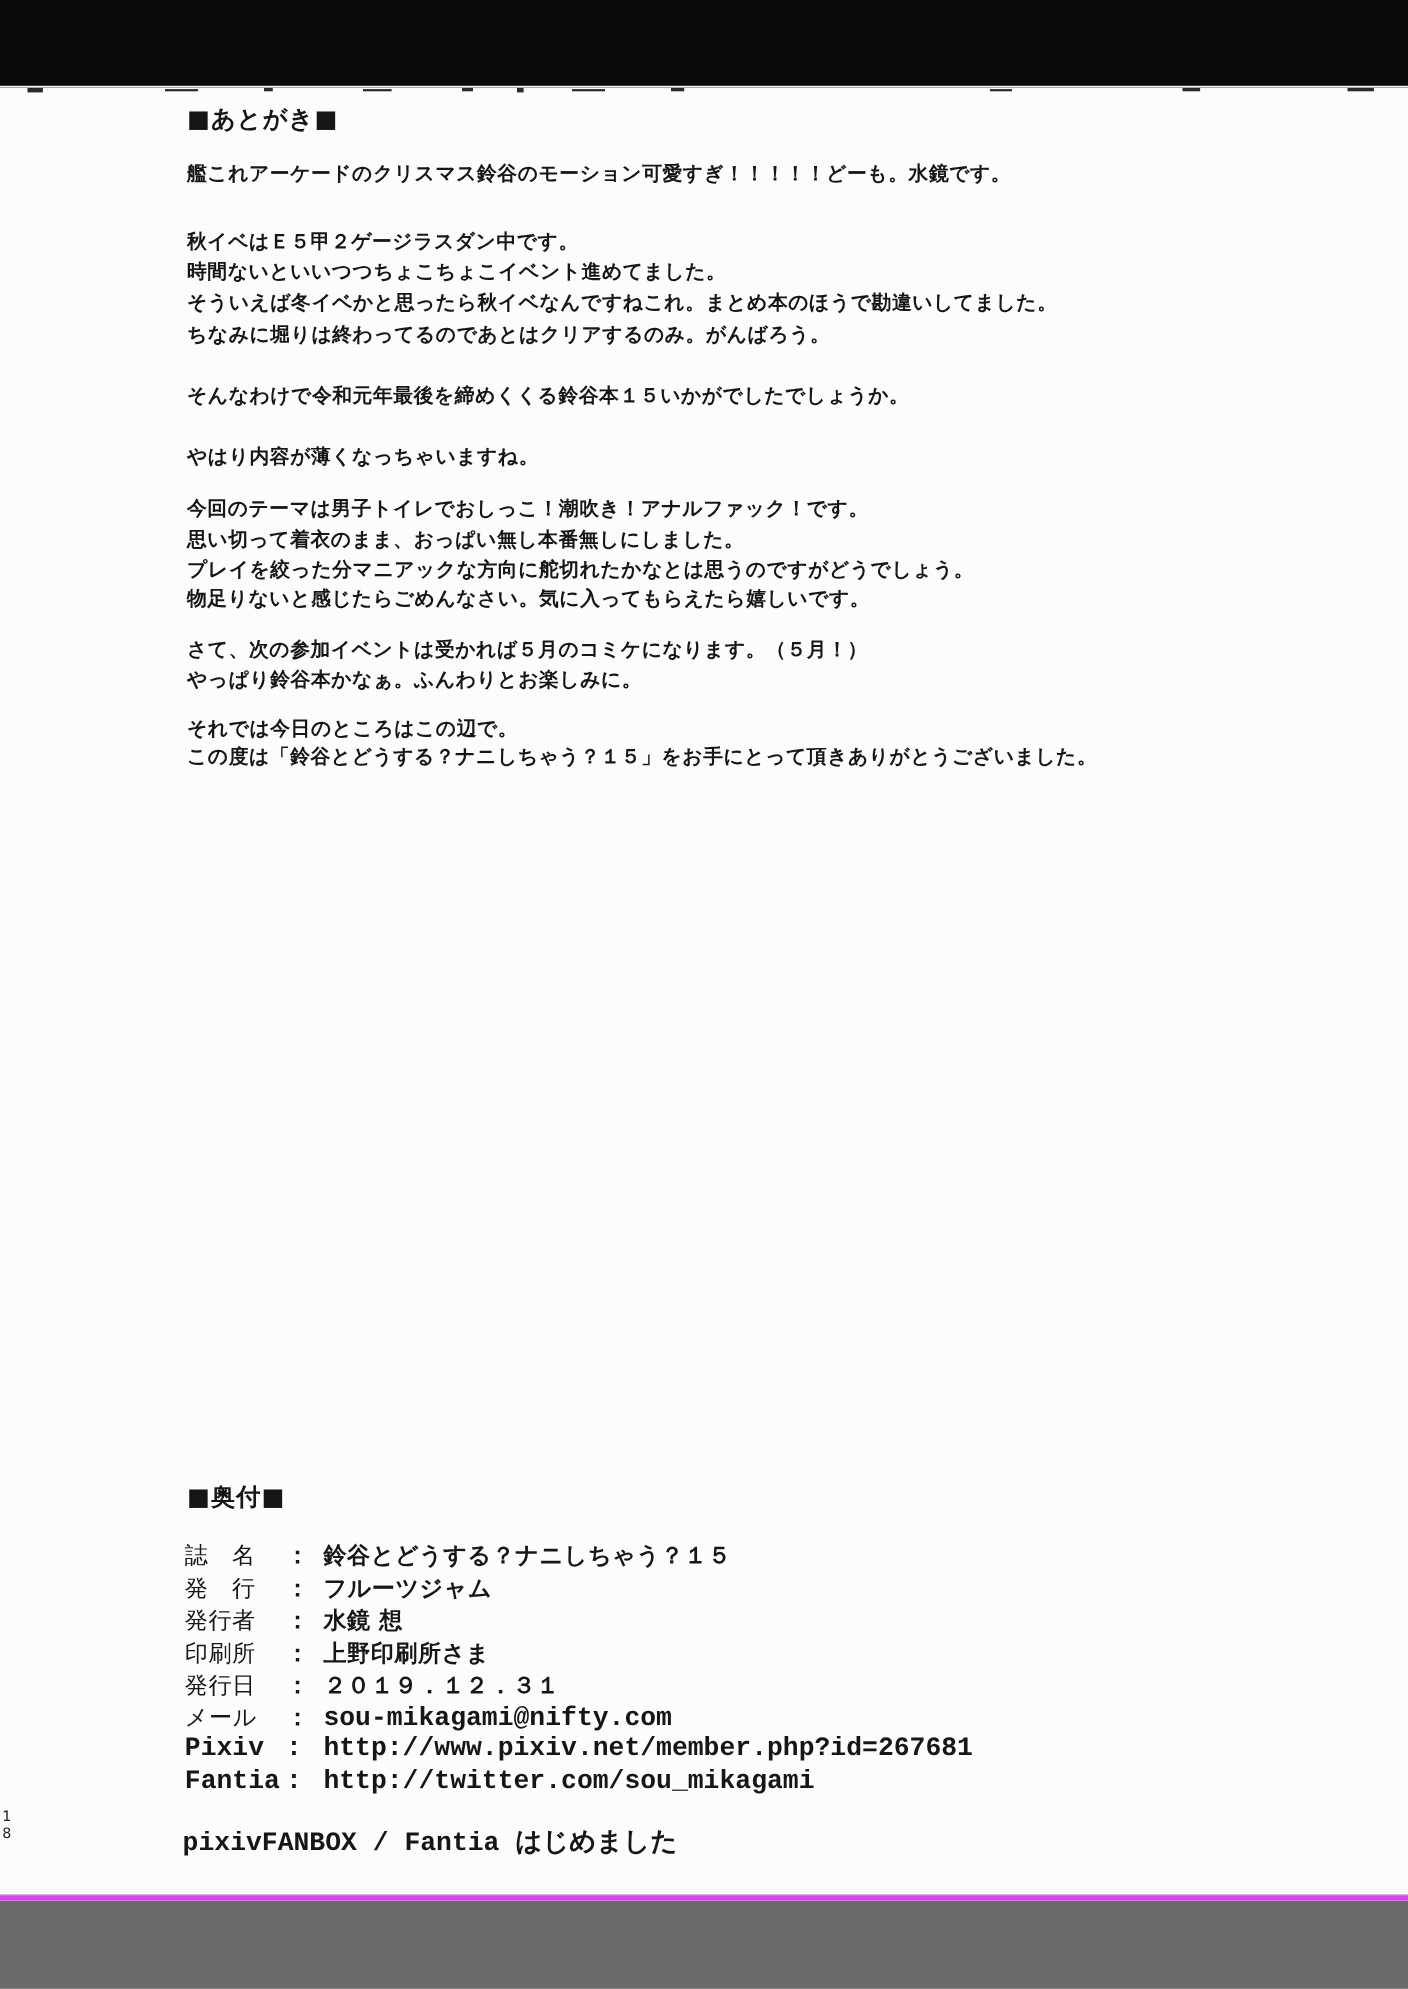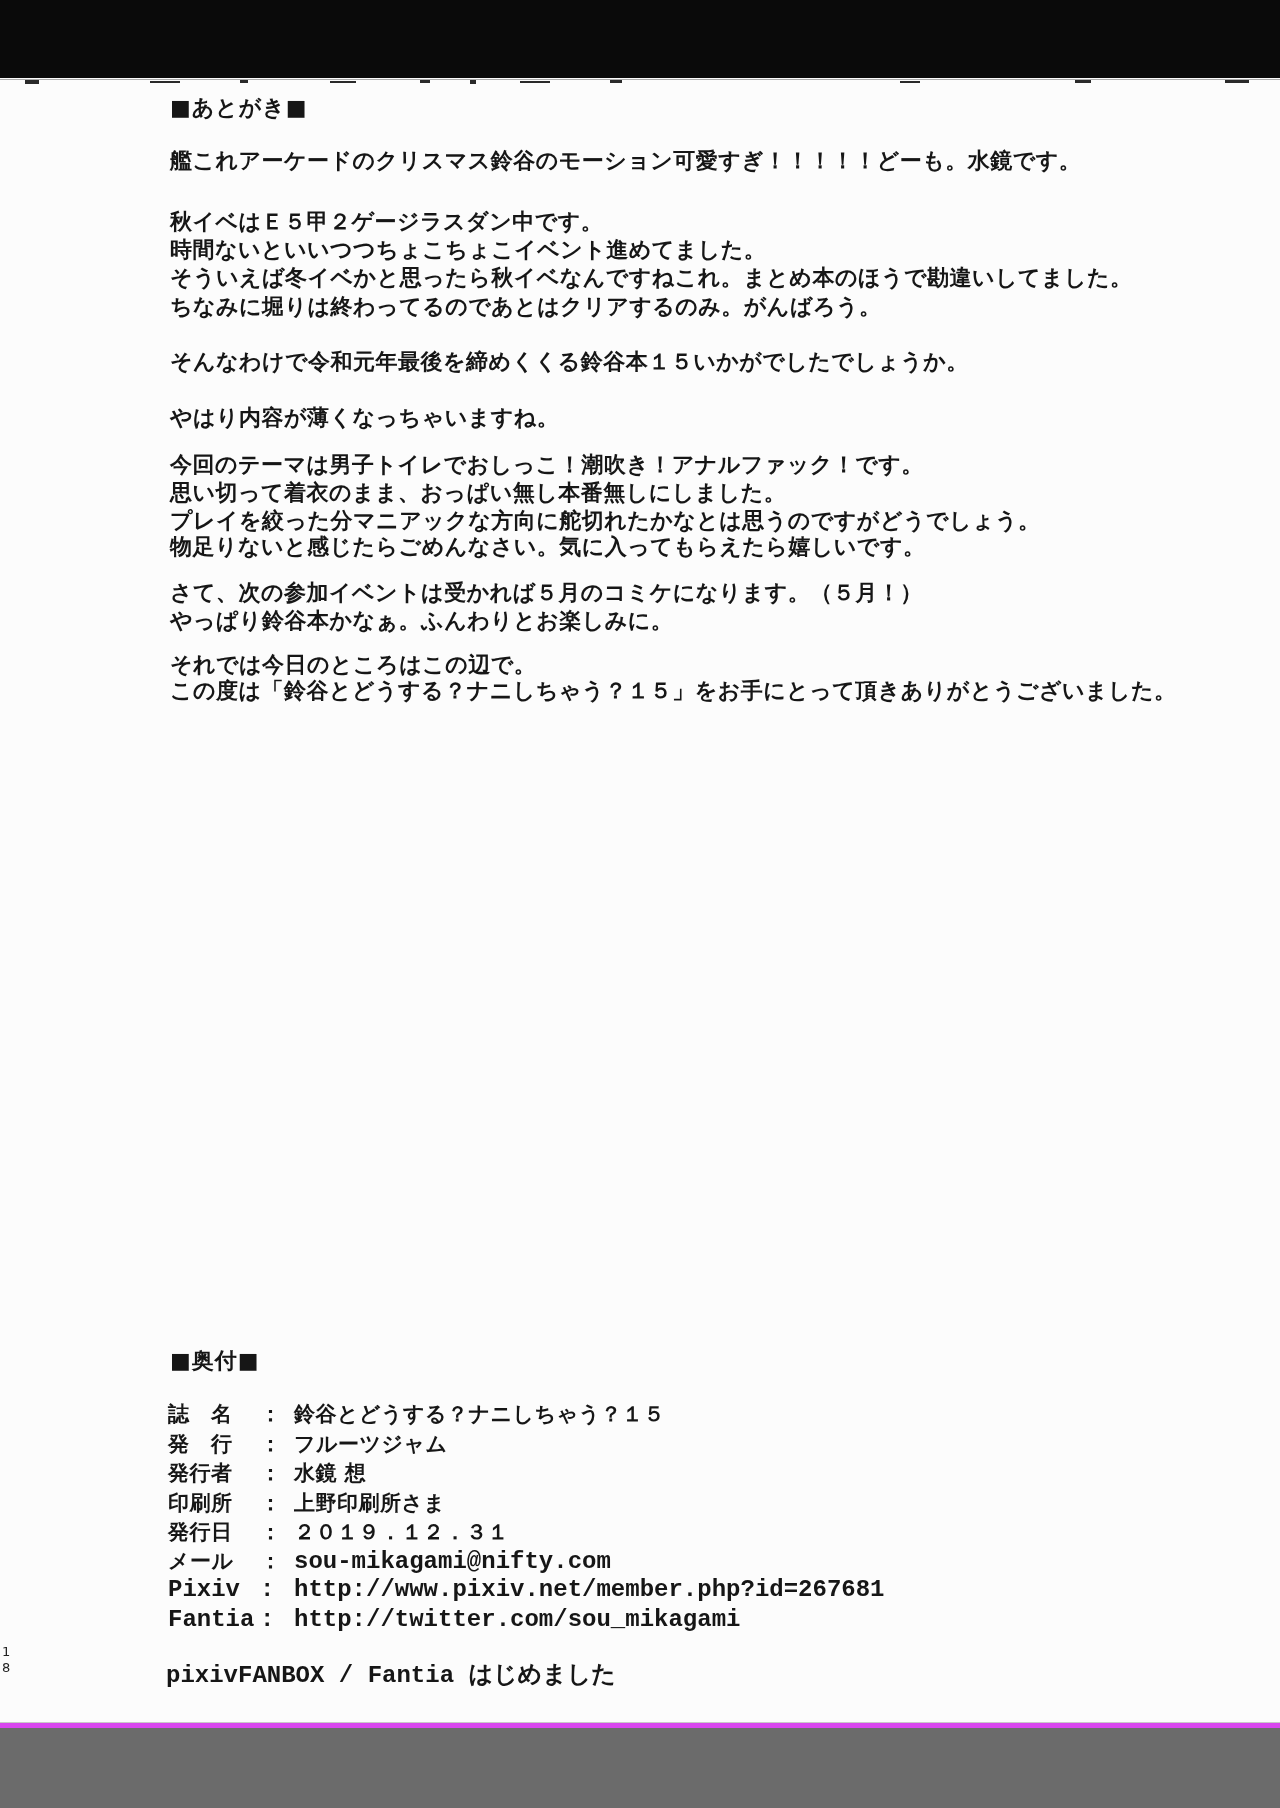--- a/index.html
+++ b/index.html
@@ -21,29 +21,29 @@
     background:#6a6a6a;opacity:.55;
   }
   .notch{position:absolute;background:#2a2a2a;}
   .heading{
     position:absolute;left:170px;margin:0;
     font-size:22px;font-weight:700;letter-spacing:1px;
     white-space:nowrap;
   }
   .line{
     position:absolute;left:170px;
-    font-size:22px;font-weight:700;letter-spacing:.5px;
+    font-size:18px;font-weight:700;letter-spacing:.5px;
     white-space:nowrap;
   }
   .crow{
     position:absolute;left:168px;
     font-size:21px;font-weight:700;letter-spacing:.5px;
     white-space:nowrap;
   }
-  .clabel{display:inline-block;width:92px;font-weight:700;}
+  .clabel{display:inline-block;width:92px;font-weight:400;}
   .ccolon{display:inline-block;width:34px;}
   .mono{
     font-family:"Liberation Mono","DejaVu Sans Mono",monospace;
     font-size:24px;font-weight:700;letter-spacing:0;
   }
   .fanbox{
     position:absolute;left:166px;
     font-family:"Liberation Mono","DejaVu Sans Mono",monospace;
     font-size:24px;font-weight:700;white-space:nowrap;
   }

